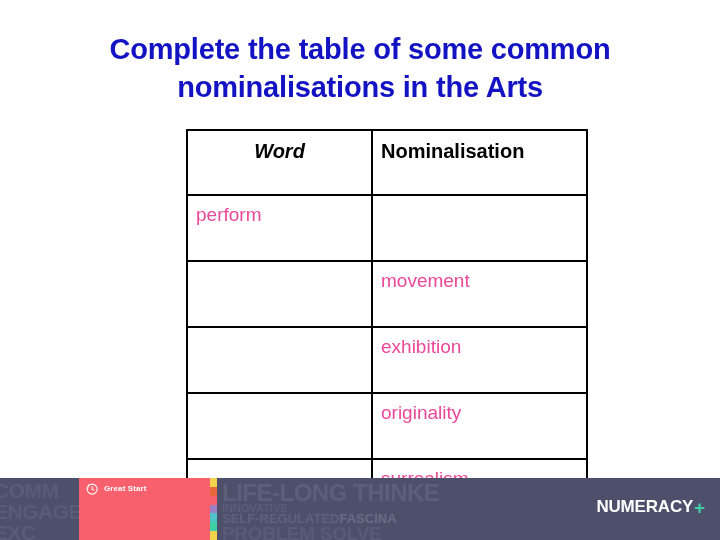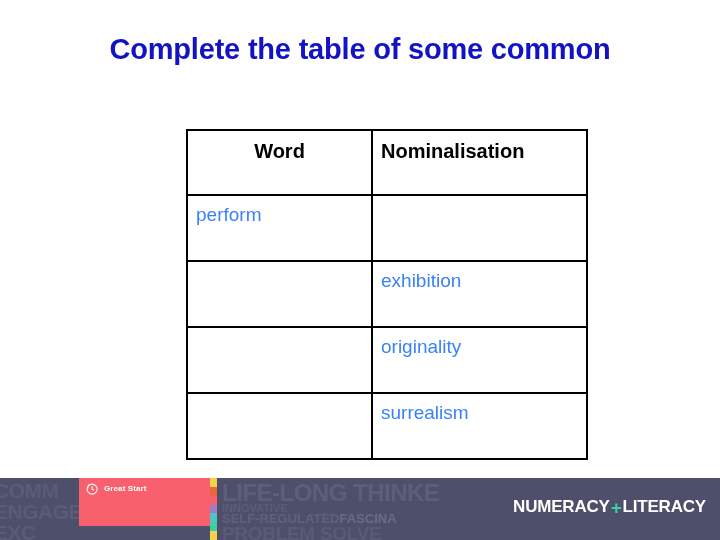--- a/index.html
+++ b/index.html
@@ -65,30 +65,31 @@
   .hdr-row th {
     height: 54px;
     font-size: 20px;
     font-weight: bold;
     color: #000000;
     font-family: "Liberation Sans", sans-serif;
   }
   .hdr-word {
     text-align: center;
     padding-top: 9px !important;
+    font-style: italic;
   }
   .hdr-nom {
     text-align: left;
     padding: 9px 0 0 8px !important;
   }
 
   .body-row td {
     height: 56px;
     font-size: 19px;
-    color: #3b82f6;
+    color: #ec4899;
     text-align: left;
     padding: 8px 0 0 8px !important;
     font-family: "Liberation Sans", sans-serif;
   }
   .cell-empty { color: transparent; }
 
   
   #footer-banner {
     position: absolute;
     left: 0;
@@ -149,21 +150,21 @@
     color: rgba(255,255,255,0.065); white-space: nowrap;
     letter-spacing: -0.3px;
   }
 
   
   #pillars {
     position: absolute;
     left: 79px;
     top: 0;
     width: 131px;
-    height: 48px;
+    height: 62px;
     background: #f9606d;
   }
   .pillar {
     position: relative;
     height: 20.6px;
     display: flex;
     align-items: center;
     box-sizing: border-box;
     padding-left: 5px;
   }
@@ -217,40 +218,45 @@
     line-height: 1;
   }
 </style>
 </head>
 <body>
 
 <div id="slide">
 
   <div id="title">
     <span class="tline">Complete the table of some common</span>
+    <span class="tline">nominalisations in the Arts</span>
   </div>
 
   <table id="word-table">
     <colgroup>
       <col class="c-word">
       <col class="c-nom">
     </colgroup>
     <thead>
       <tr class="hdr-row">
         <th class="hdr-word">Word</th>
         <th class="hdr-nom">Nominalisation</th>
       </tr>
     </thead>
     <tbody>
       <tr class="body-row">
         <td>perform</td>
         <td class="cell-empty"></td>
       </tr>
       <tr class="body-row">
         <td class="cell-empty"></td>
+        <td>movement</td>
+      </tr>
+      <tr class="body-row">
+        <td class="cell-empty"></td>
         <td>exhibition</td>
       </tr>
       <tr class="body-row">
         <td class="cell-empty"></td>
         <td>originality</td>
       </tr>
       <tr class="body-row">
         <td class="cell-empty"></td>
         <td>surrealism</td>
       </tr>
@@ -294,17 +300,16 @@
         <div style="background: rgb(249, 96, 109); height: 8.85714px;"></div>
         <div style="background: rgb(155, 127, 199); height: 8.85714px;"></div>
         <div style="background: rgb(79, 195, 199); height: 8.85714px;"></div>
         <div style="background: rgb(62, 207, 164); height: 8.85714px;"></div>
         <div style="background: rgb(243, 211, 74); height: 8.85714px;"></div>
       </div>
 
     <div id="brand-logo">
       <span>NUMERACY</span>
       <span class="plus">+</span>
-      <span>LITERACY</span>
     </div>
 
   </div>
 </div>
 
 </body></html>

